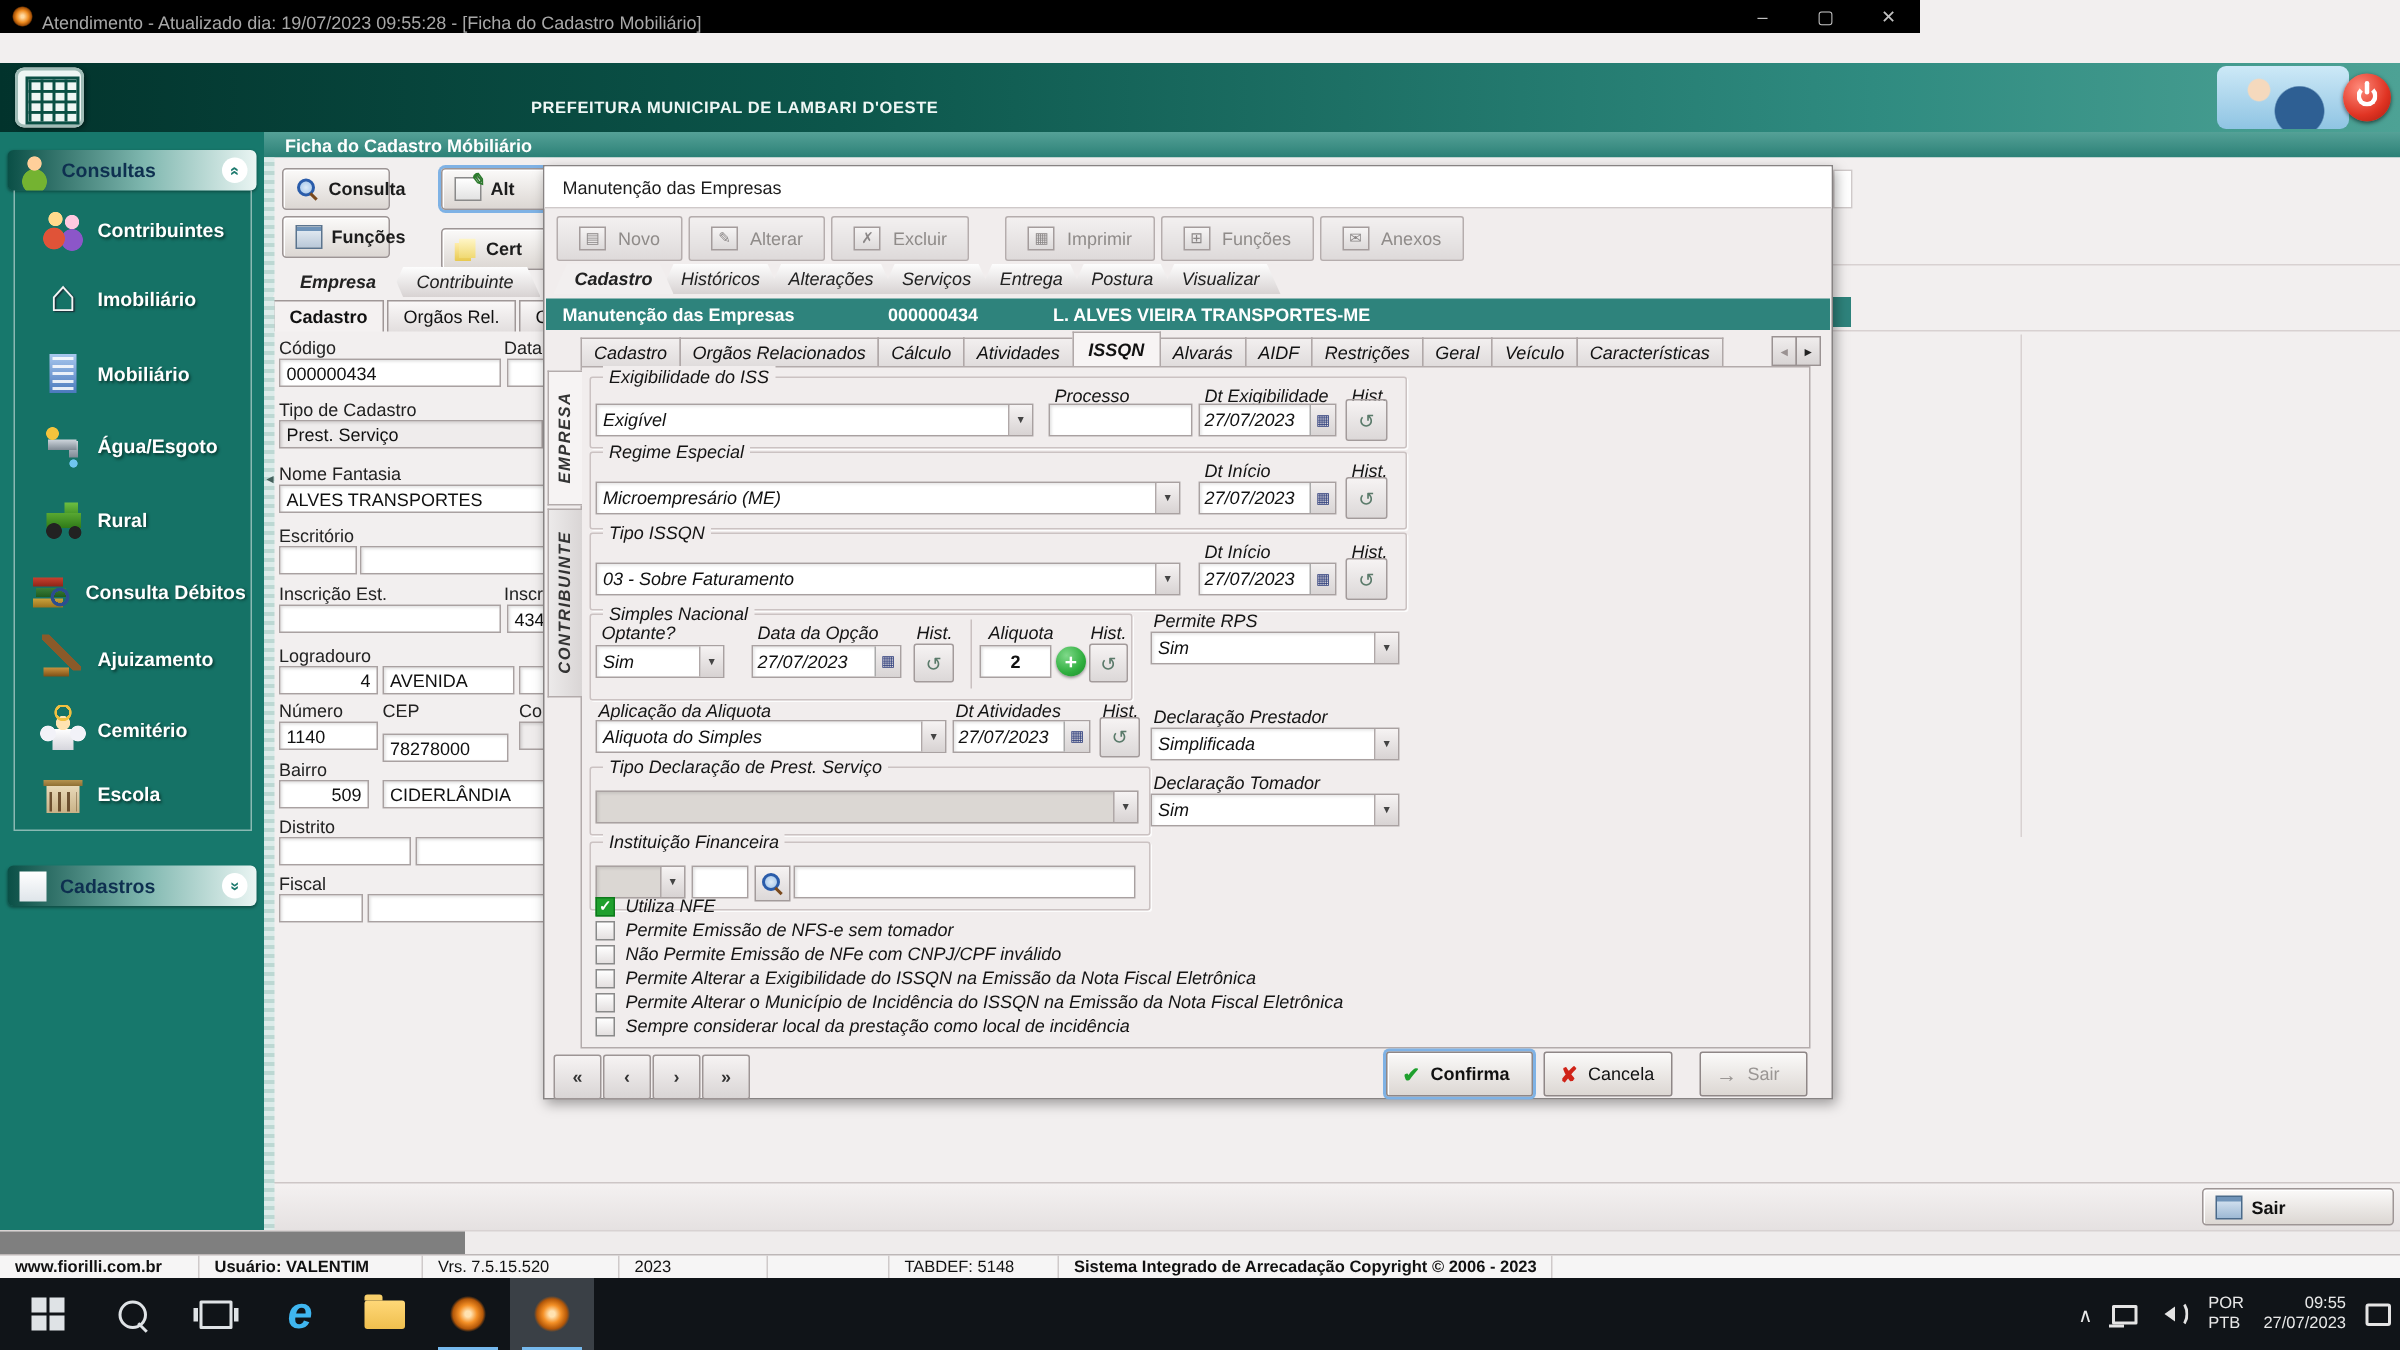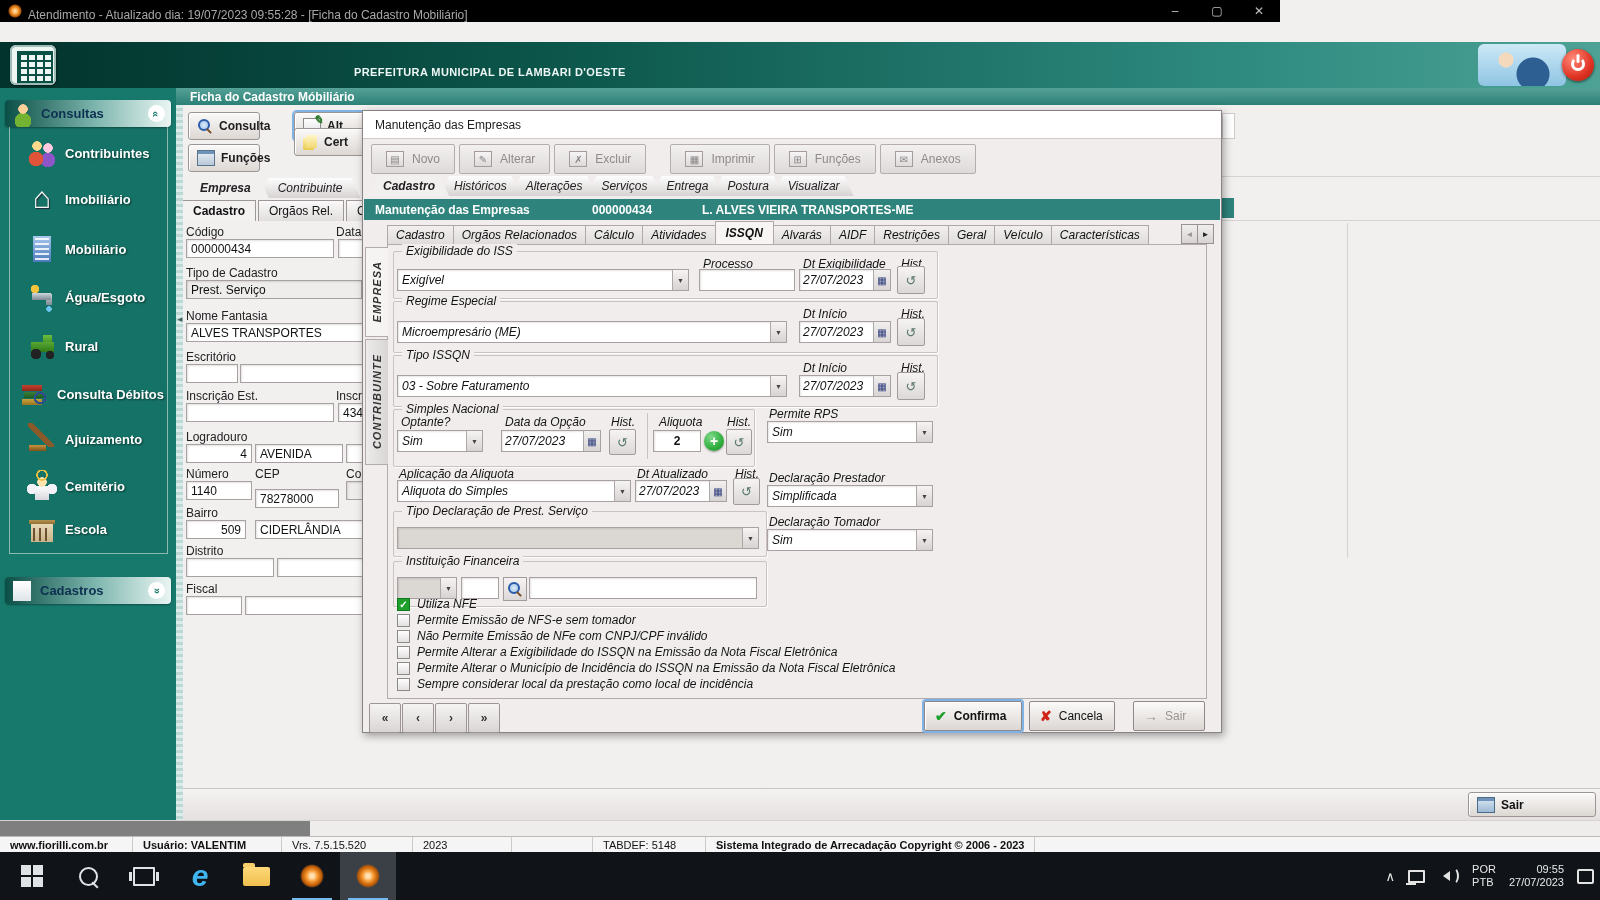--- a/index.html
+++ b/index.html
@@ -245,21 +245,21 @@
         <span>Consulta</span>
       </div>
     <div class="wb btn3d" style="left:12px;top:39px;width:72px">
         <i class="ic-win"></i>
         <span>Funções</span>
       </div>
     <div class="wb btn3d focusring" style="left:118px;top:7px;width:96px">
         <i class="ic-pencil"></i>
         <span>Alt</span>
       </div>
-    <div class="wb btn3d" style="left:118px;top:23px;width:96px">
+    <div class="wb btn3d" style="left:118px;top:47px;width:96px">
         <i class="ic-pages"></i>
         <span>Cert</span>
       </div>
 
     <div class="ttabs" style="left:6px;top:72px">
       <div class="ttab active" style="font-weight:bold"><span>Empresa</span></div>
       <div class="ttab"><span>Contribuinte</span></div>
     </div>
     <div class="sqtabs" style="left:6px;top:95px">
       <div class="qtab active"><span>Cadastro</span></div>
@@ -485,21 +485,21 @@
     <div class="combo" style="left:404px;top:310px;width:166px;height:22px">
         <span class="cv">Sim</span>
         <span class="ca">▼</span>
       </div>
 
     <span class="dl" style="left:36px;top:356px">Aplicação da Aliquota</span>
     <div class="combo" style="left:34px;top:369px;width:234px;height:22px">
         <span class="cv">Aliquota do Simples</span>
         <span class="ca">▼</span>
       </div>
-    <span class="dl" style="left:274px;top:356px">Dt Atualizado</span>
+    <span class="dl" style="left:274px;top:356px">Dt Atividades</span>
     <div class="din" style="left:272px;top:369px;width:92px;height:22px">
         <span class="dv">27/07/2023</span>
         <span class="calcb">▦</span>
       </div>
     <span class="dl" style="left:372px;top:356px">Hist.</span>
     <div class="hbtn" style="left:370px;top:367px;width:25px;height:25px">↺</div>
 
     <span class="dl" style="left:406px;top:360px">Declaração Prestador</span>
     <div class="combo" style="left:404px;top:374px;width:166px;height:22px">
         <span class="cv">Simplificada</span>

